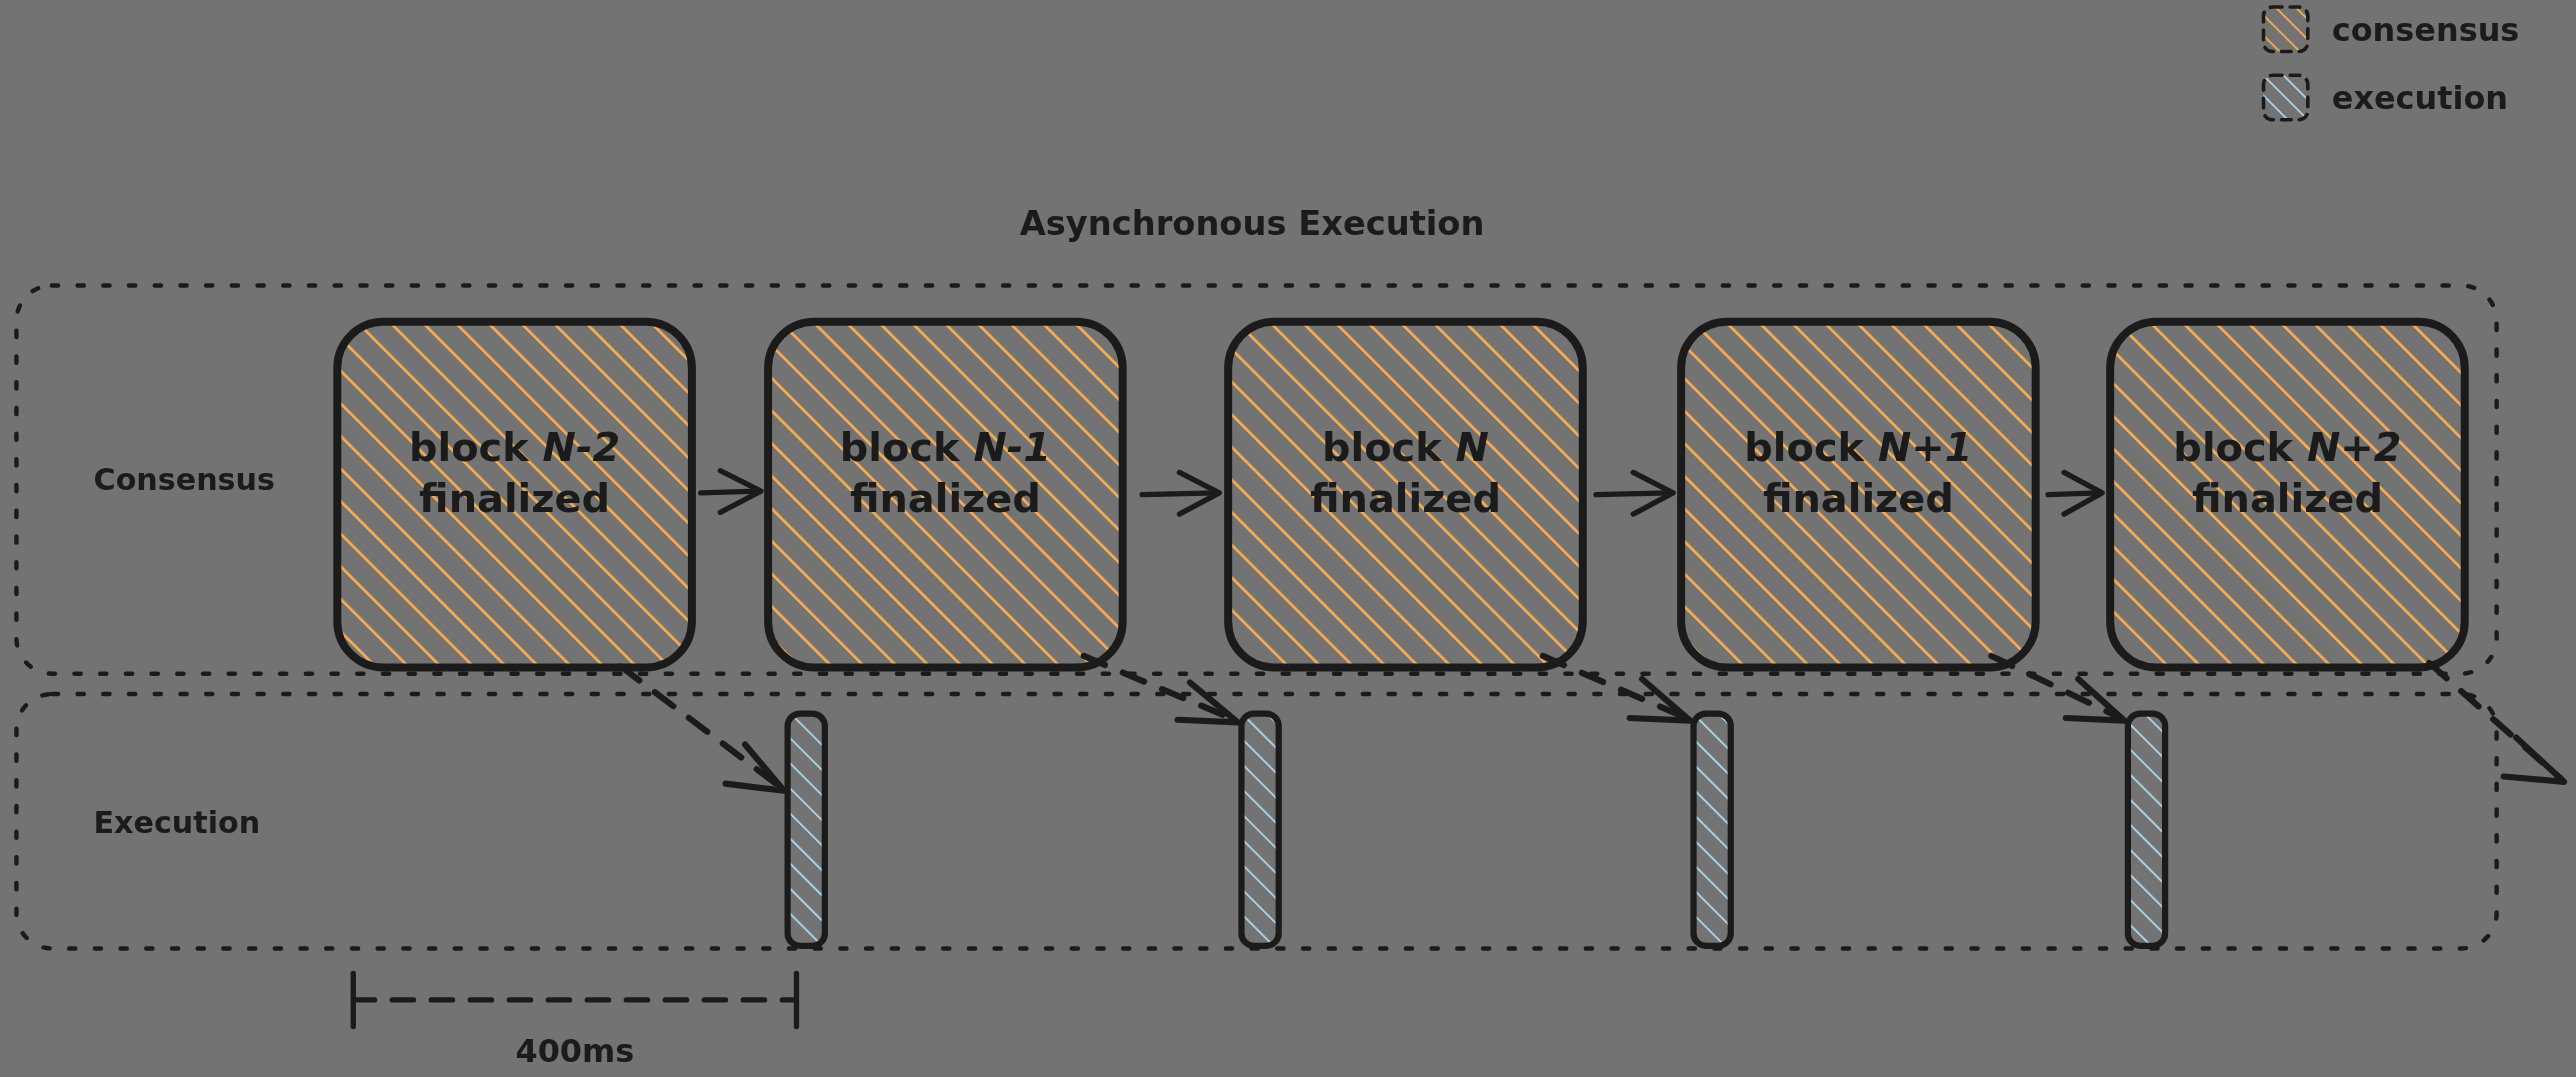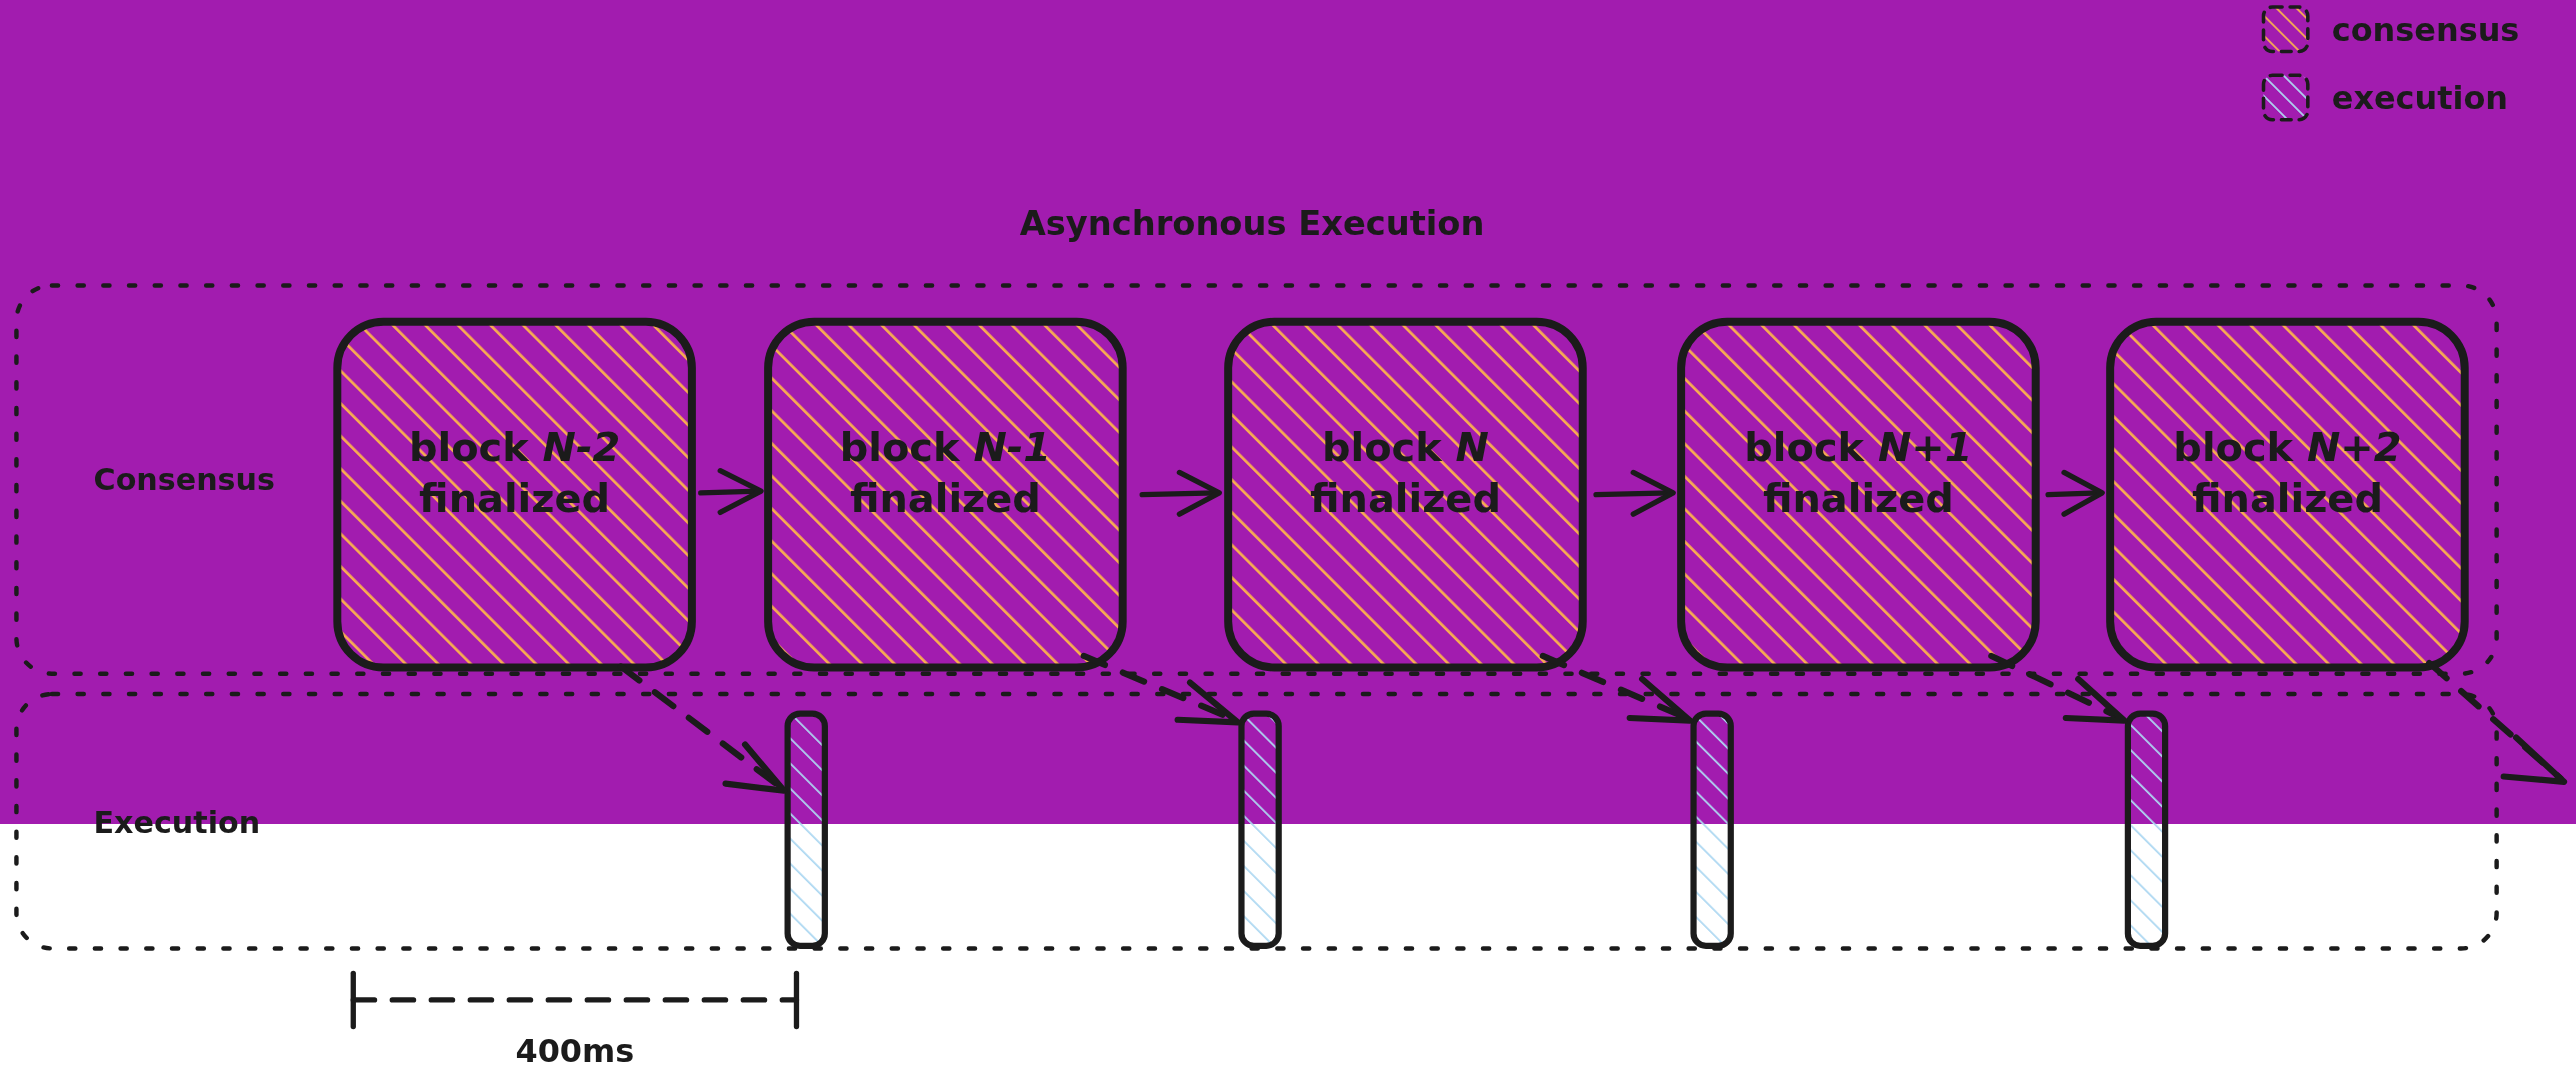--- a/index.html
+++ b/index.html
@@ -10,22 +10,22 @@
   }
   body {
     width: 2576px;
     height: 1077px;
     overflow: hidden;
     font-family: "DejaVu Sans", sans-serif;
   }
   #diagram-root {
     position: relative;
     width: 2576px;
-    height: 824px;
-    background: #a21caf;
+    height: 1077px;
+    background: #737373;
   }
   svg#scene {
     position: absolute;
     top: 0;
     left: 0;
     width: 2576px;
     height: 1077px;
     display: block;
   }
   .hand-text {

